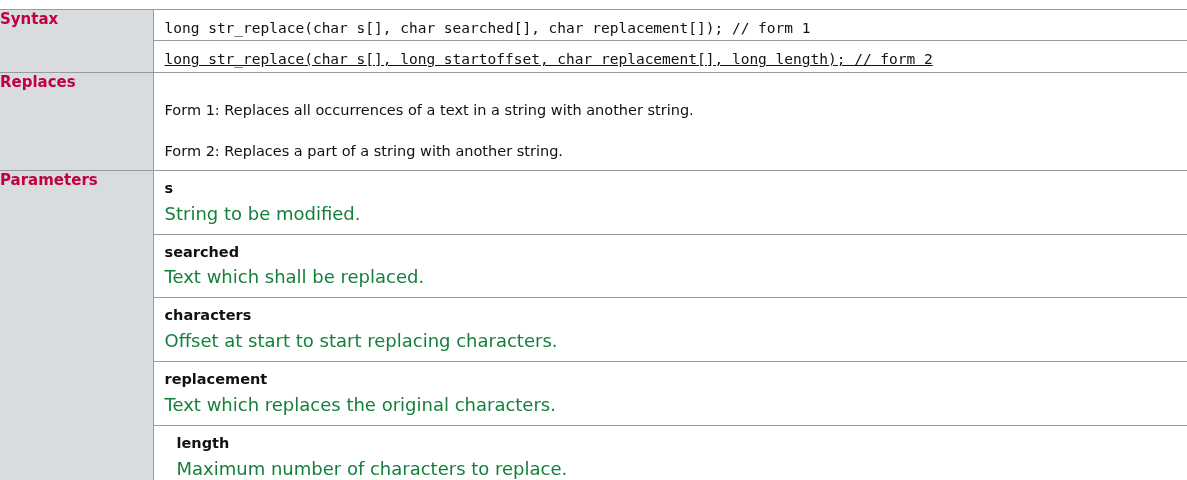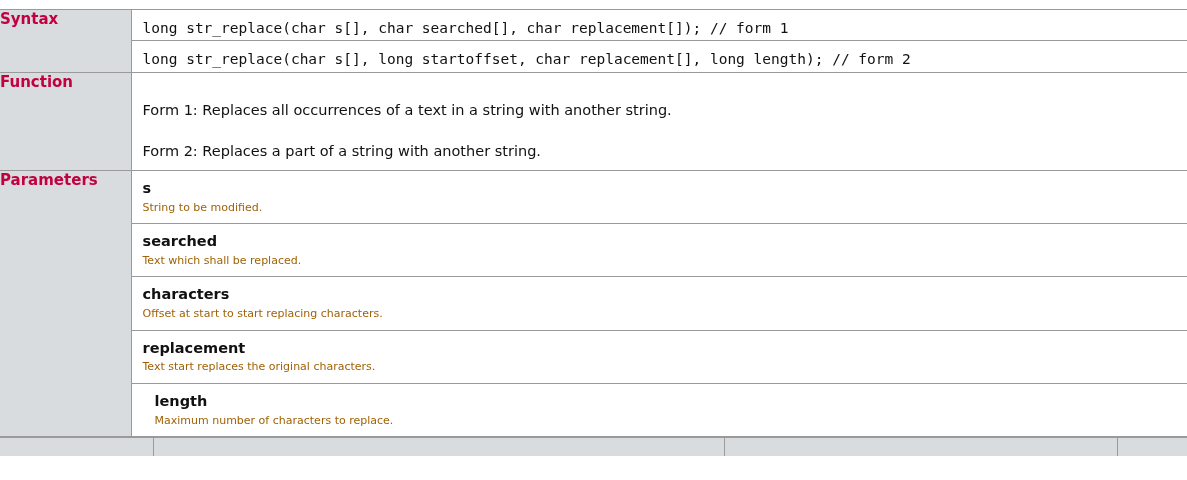--- a/index.html
+++ b/index.html
@@ -29,21 +29,21 @@
   table.ref-table > tbody > tr > th,
   table.ref-table > tbody > tr > td {
     border-top: 1px solid #9a9a9a;
     border-bottom: 1px solid #9a9a9a;
     vertical-align: top;
     padding: 0;
   }
 
   
   th.row-label {
-    width: 131px;
+    width: 153px;
     background: #d8dcde;
     color: #c10040;
     font-weight: bold;
     font-size: 15px;
     text-align: left;
     padding: 9px 0 9px 12px;
     border-right: 1px solid #9a9a9a;
     box-sizing: border-box;
     line-height: 1.25;
   }
@@ -62,20 +62,21 @@
     font-size: 14.5px;
     line-height: 1.2;
     color: #111111;
     padding: 10px 10px 3px 11px;
     white-space: pre;
     border-bottom: 1px solid #9a9a9a;
     box-sizing: border-box;
   }
   .code-line.last {
     border-bottom: none;
+    text-decoration: underline;
   }
 
   
   .fn-block {
     padding: 7px 10px 8px 11px;
   }
   .fn-line {
     font-size: 14.5px;
     line-height: 1.45;
     color: #111111;
@@ -92,23 +93,23 @@
     border-bottom: none;
     padding-left: 23px;
   }
   .param-name {
     font-size: 14.5px;
     font-weight: bold;
     line-height: 1.5;
     color: #111111;
   }
   .param-desc {
-    font-size: 11px;
+    font-size: 18px;
     line-height: 1.5;
-    color: #a16207;
+    color: #15803d;
   }
 
   
   .ret-block {
     padding: 9px 10px 9px 11px;
     font-size: 14.5px;
     line-height: 1.4;
   }
   .ret-block b {
     font-weight: bold;
@@ -148,21 +149,21 @@
         <th class="row-label">Syntax</th>
         <td class="row-content">
           <div class="syntax-block">
             <div class="code-line">long str_replace(char s[], char searched[], char replacement[]); // form 1</div>
             <div class="code-line last">long str_replace(char s[], long startoffset, char replacement[], long length); // form 2</div>
           </div>
         </td>
       </tr>
 
       <tr>
-        <th class="row-label">Function</th>
+        <th class="row-label">Replaces</th>
         <td class="row-content">
           <div class="fn-block">
             <div class="fn-line">Form 1: Replaces all occurrences of a text in a string with another string.</div>
             <div class="fn-line">Form 2: Replaces a part of a string with another string.</div>
           </div>
         </td>
       </tr>
 
       <tr>
         <th class="row-label">Parameters</th>
@@ -178,21 +179,21 @@
             <div class="param-desc">Text which shall be replaced.</div>
           </div>
 
           <div class="param-item">
             <div class="param-name">characters</div>
             <div class="param-desc">Offset at start to start replacing characters.</div>
           </div>
 
           <div class="param-item">
             <div class="param-name">replacement</div>
-            <div class="param-desc">Text start replaces the original characters.</div>
+            <div class="param-desc">Text which replaces the original characters.</div>
           </div>
 
           <div class="param-item last">
             <div class="param-name">length</div>
             <div class="param-desc">Maximum number of characters to replace.</div>
           </div>
 
         </td>
       </tr>
 

